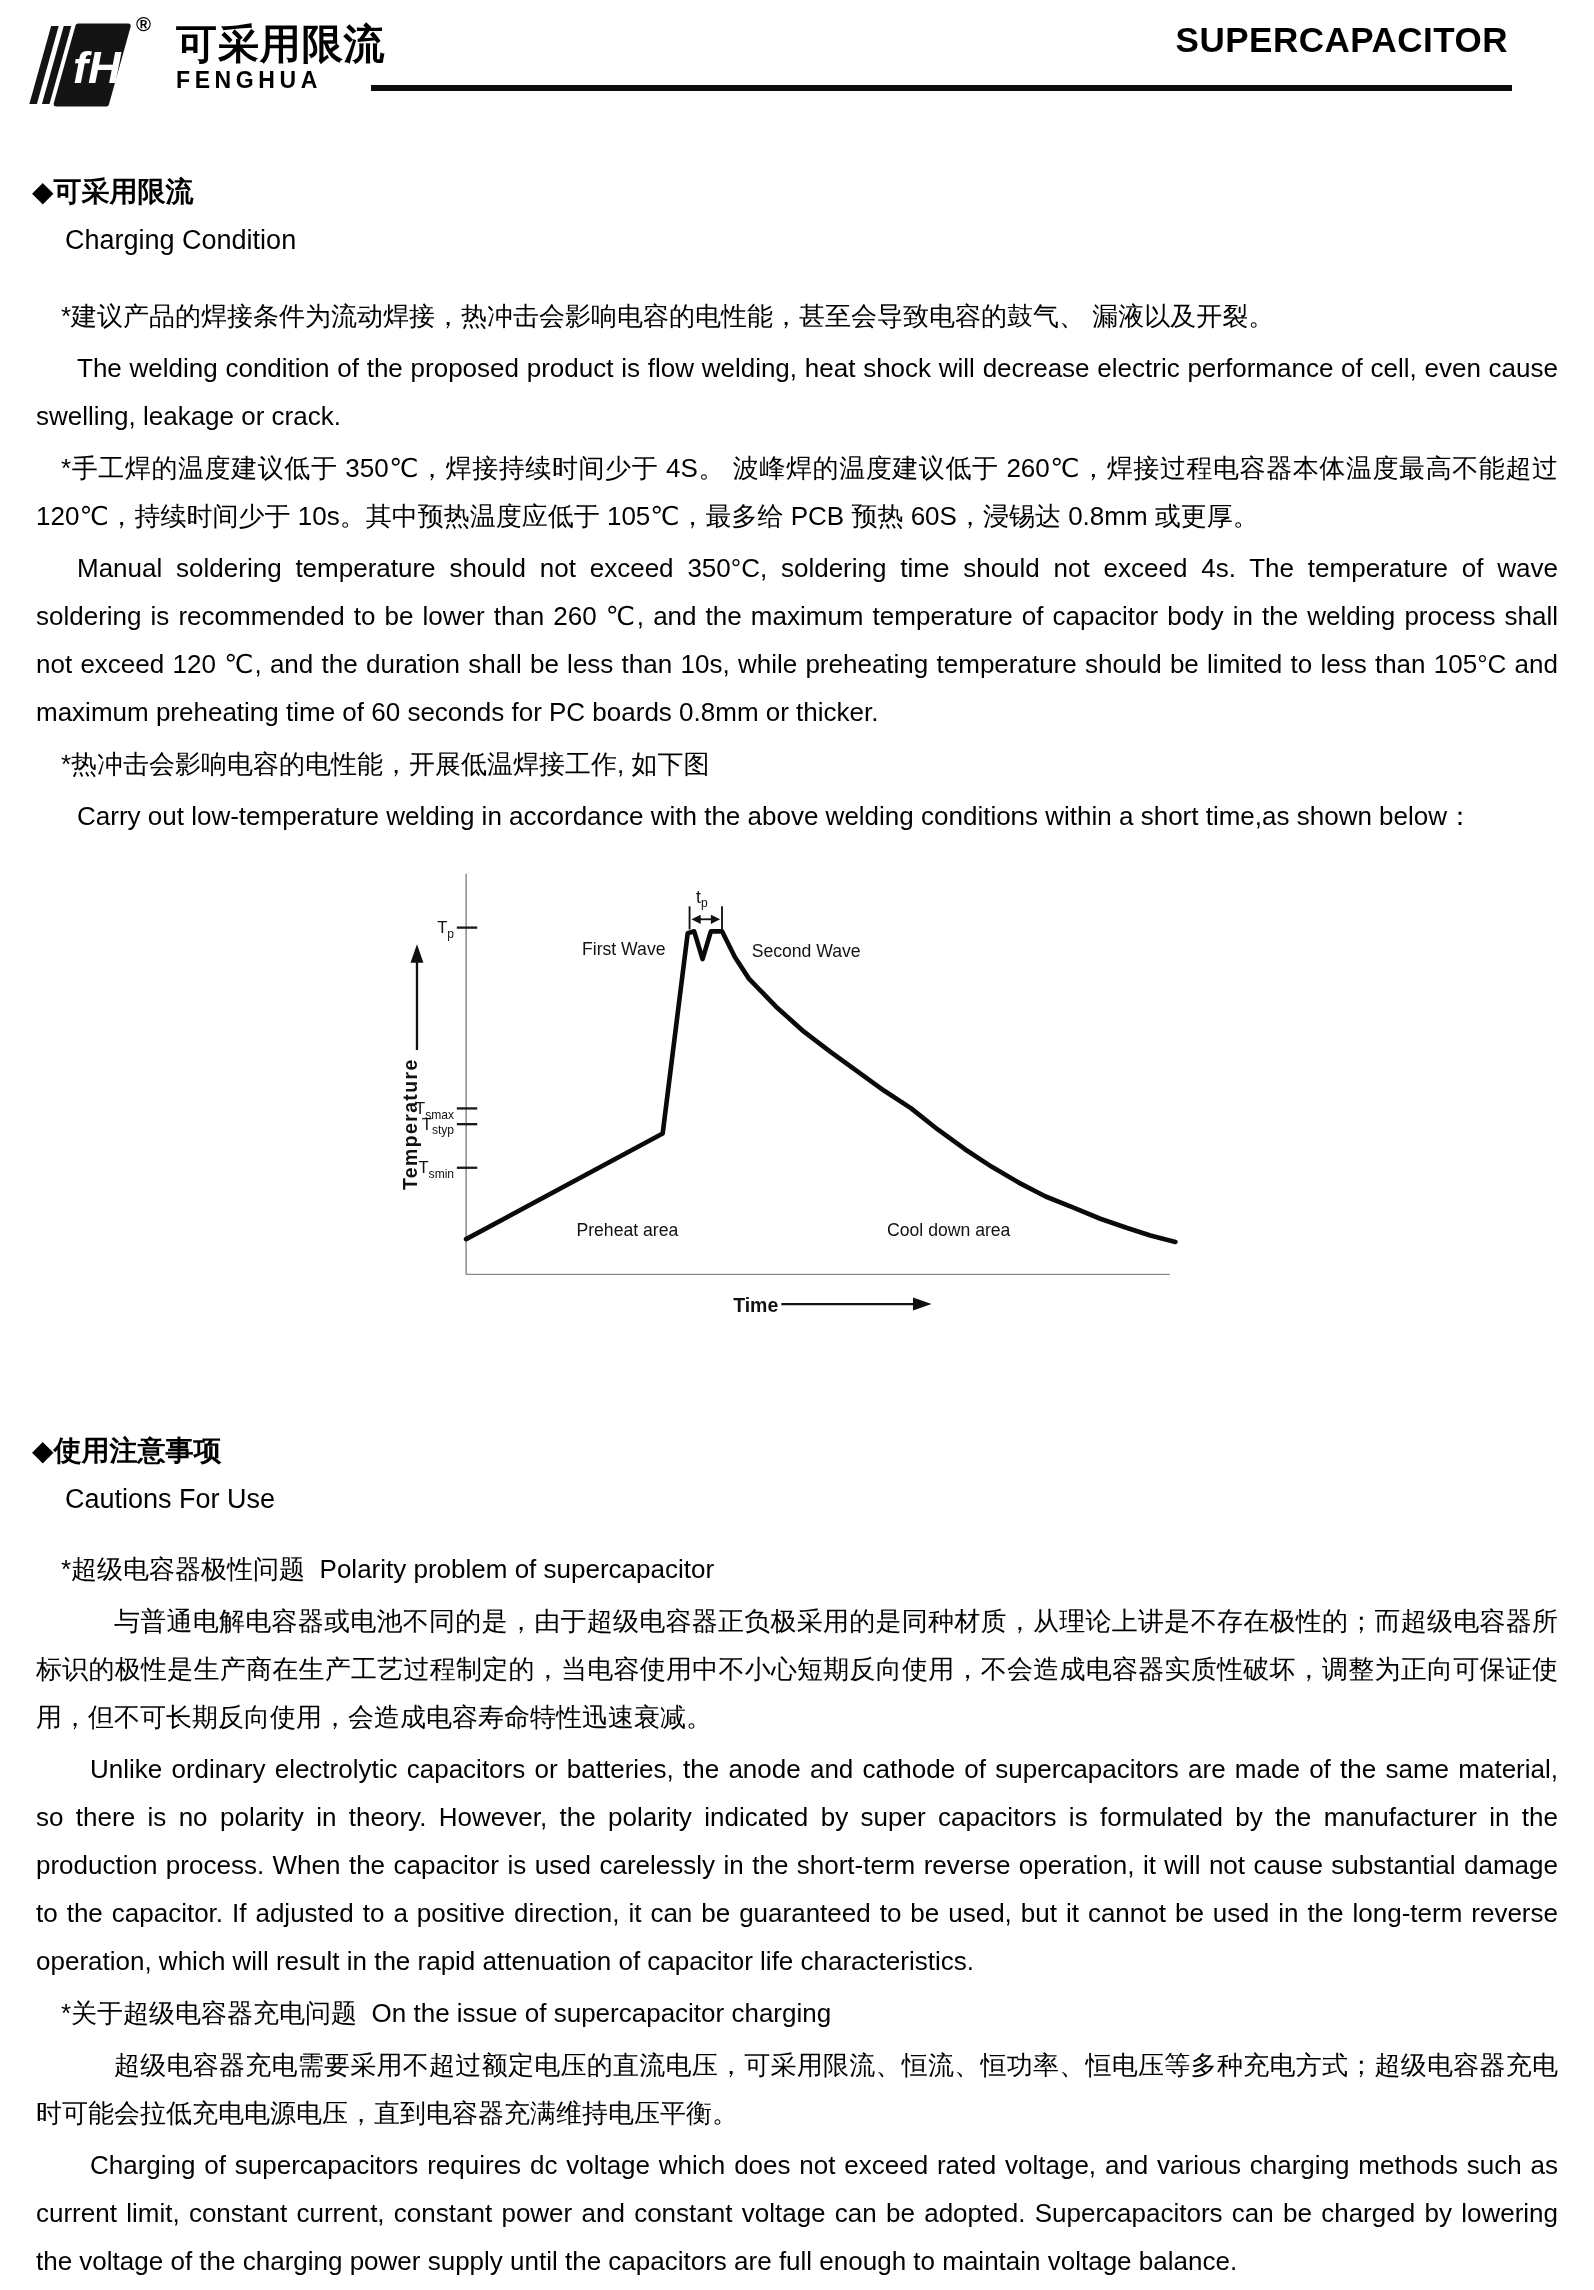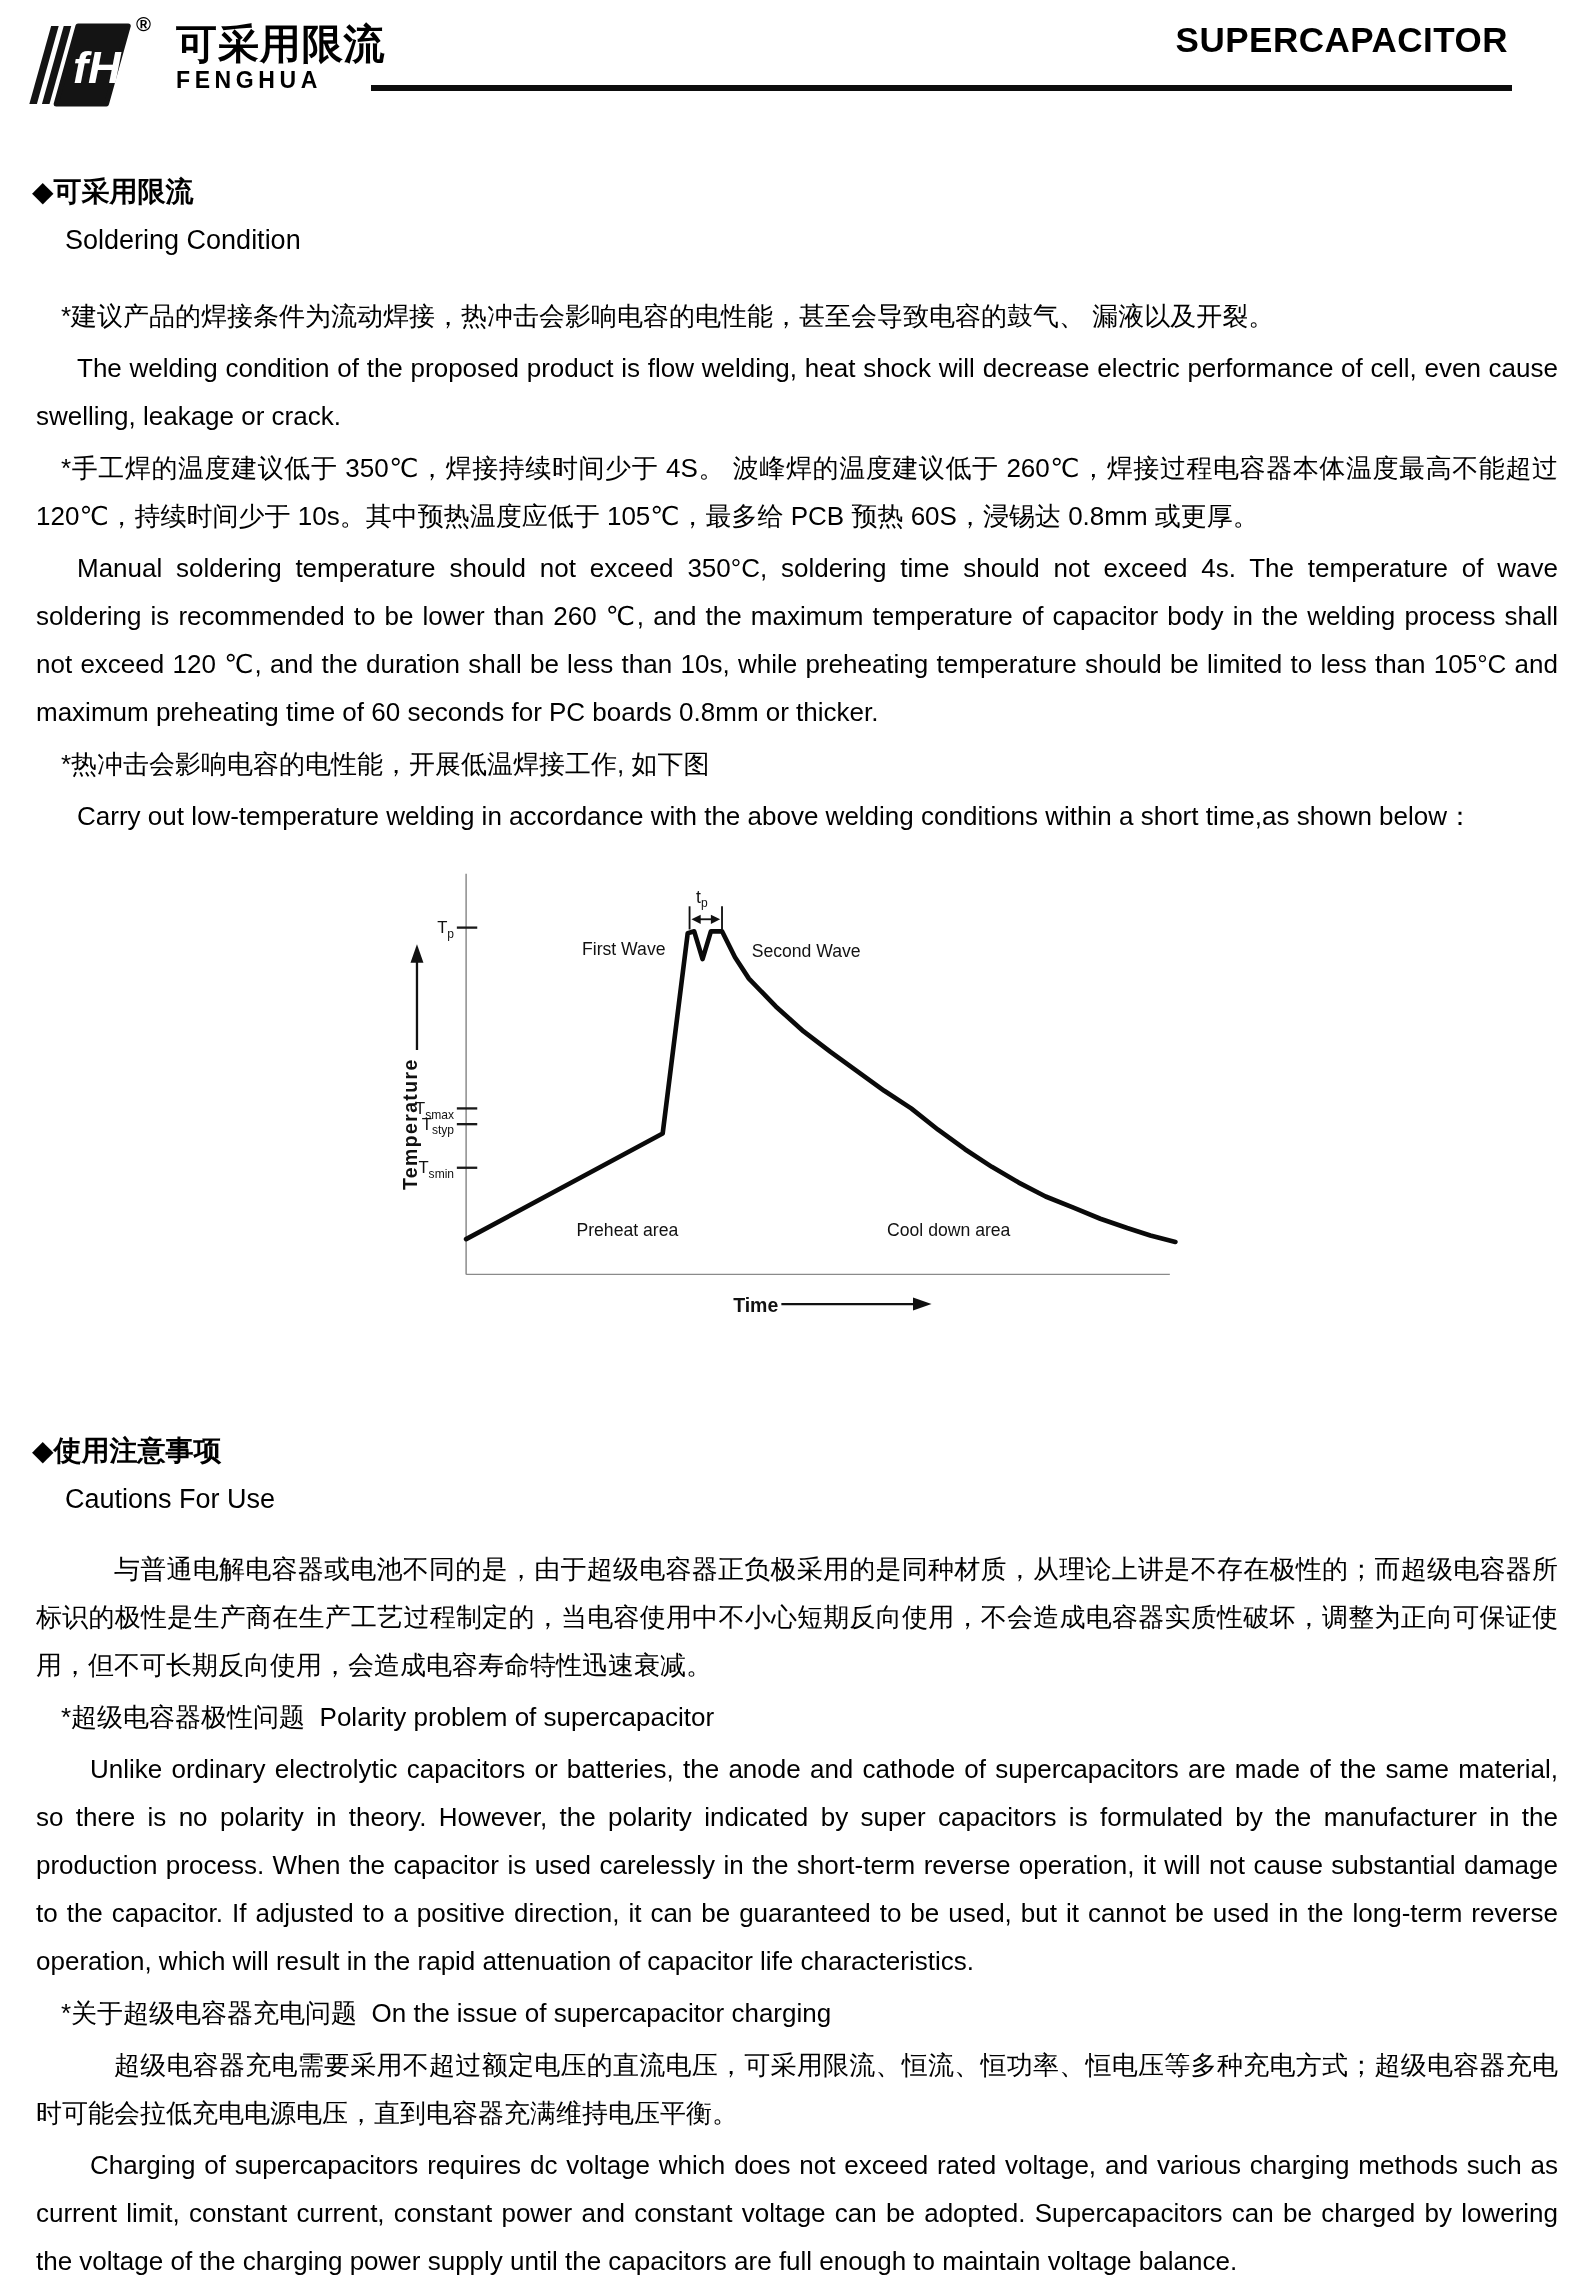--- a/index.html
+++ b/index.html
@@ -51,21 +51,21 @@
       <div class="brand-en">FENGHUA</div>
     </div>
     <div class="doc-title">SUPERCAPACITOR</div>
     <div class="header-rule"></div>
   </header>
 
   <main class="content">
 
     <section>
       <h2 class="h-cn">◆可采用限流</h2>
-      <h3 class="h-en">Soldering Condition</h3>
+      <h3 class="h-en">Charging Condition</h3>
 
       <p class="para ia">*建议产品的焊接条件为流动焊接，热冲击会影响电容的电性能，甚至会导致电容的鼓气、 漏液以及开裂。</p>
       <p class="para ib">The welding condition of the proposed product is flow welding, heat shock will decrease electric performance of cell, even cause swelling, leakage or crack.</p>
       <p class="para ia">*手工焊的温度建议低于 350℃，焊接持续时间少于 4S。 波峰焊的温度建议低于 260℃，焊接过程电容器本体温度最高不能超过 120℃，持续时间少于 10s。其中预热温度应低于 105℃，最多给 PCB 预热 60S，浸锡达 0.8mm 或更厚。</p>
       <p class="para ib">Manual soldering temperature should not exceed 350°C, soldering time should not exceed 4s. The temperature of wave soldering is recommended to be lower than 260 ℃, and the maximum temperature of capacitor body in the welding process shall not exceed 120 ℃, and the duration shall be less than 10s, while preheating temperature should be limited to less than 105°C and maximum preheating time of 60 seconds for PC boards 0.8mm or thicker.</p>
       <p class="para ia">*热冲击会影响电容的电性能，开展低温焊接工作, 如下图</p>
       <p class="para ib">Carry out low-temperature welding in accordance with the above welding conditions within a short time,as shown below：</p>
 
       <figure class="chart">
         <svg width="853" height="492" viewBox="0 0 920 530" style="font-size:28px">
@@ -108,22 +108,22 @@
           <text x="241" y="411" font-size="19">Preheat area</text>
           <text x="576" y="411" font-size="19">Cool down area</text>
         </svg>
       </figure>
     </section>
 
     <section class="sec2">
       <h2 class="h-cn">◆使用注意事项</h2>
       <h3 class="h-en h-en2">Cautions For Use</h3>
 
+      <p class="para ia keep-sp">*超级电容器极性问题  Polarity problem of supercapacitor</p>
       <p class="para id">与普通电解电容器或电池不同的是，由于超级电容器正负极采用的是同种材质，从理论上讲是不存在极性的；而超级电容器所标识的极性是生产商在生产工艺过程制定的，当电容使用中不小心短期反向使用，不会造成电容器实质性破坏，调整为正向可保证使用，但不可长期反向使用，会造成电容寿命特性迅速衰减。</p>
-      <p class="para ia keep-sp">*超级电容器极性问题  Polarity problem of supercapacitor</p>
       <p class="para ic">Unlike ordinary electrolytic capacitors or batteries, the anode and cathode of supercapacitors are made of the same material, so there is no polarity in theory. However, the polarity indicated by super capacitors is formulated by the manufacturer in the production process. When the capacitor is used carelessly in the short-term reverse operation, it will not cause substantial damage to the capacitor. If adjusted to a positive direction, it can be guaranteed to be used, but it cannot be used in the long-term reverse operation, which will result in the rapid attenuation of capacitor life characteristics.</p>
       <p class="para ia keep-sp">*关于超级电容器充电问题  On the issue of supercapacitor charging</p>
       <p class="para id">超级电容器充电需要采用不超过额定电压的直流电压，可采用限流、恒流、恒功率、恒电压等多种充电方式；超级电容器充电时可能会拉低充电电源电压，直到电容器充满维持电压平衡。</p>
       <p class="para ic">Charging of supercapacitors requires dc voltage which does not exceed rated voltage, and various charging methods such as current limit, constant current, constant power and constant voltage can be adopted. Supercapacitors can be charged by lowering the voltage of the charging power supply until the capacitors are full enough to maintain voltage balance.</p>
     </section>
 
   </main>
 </div>
 
 

